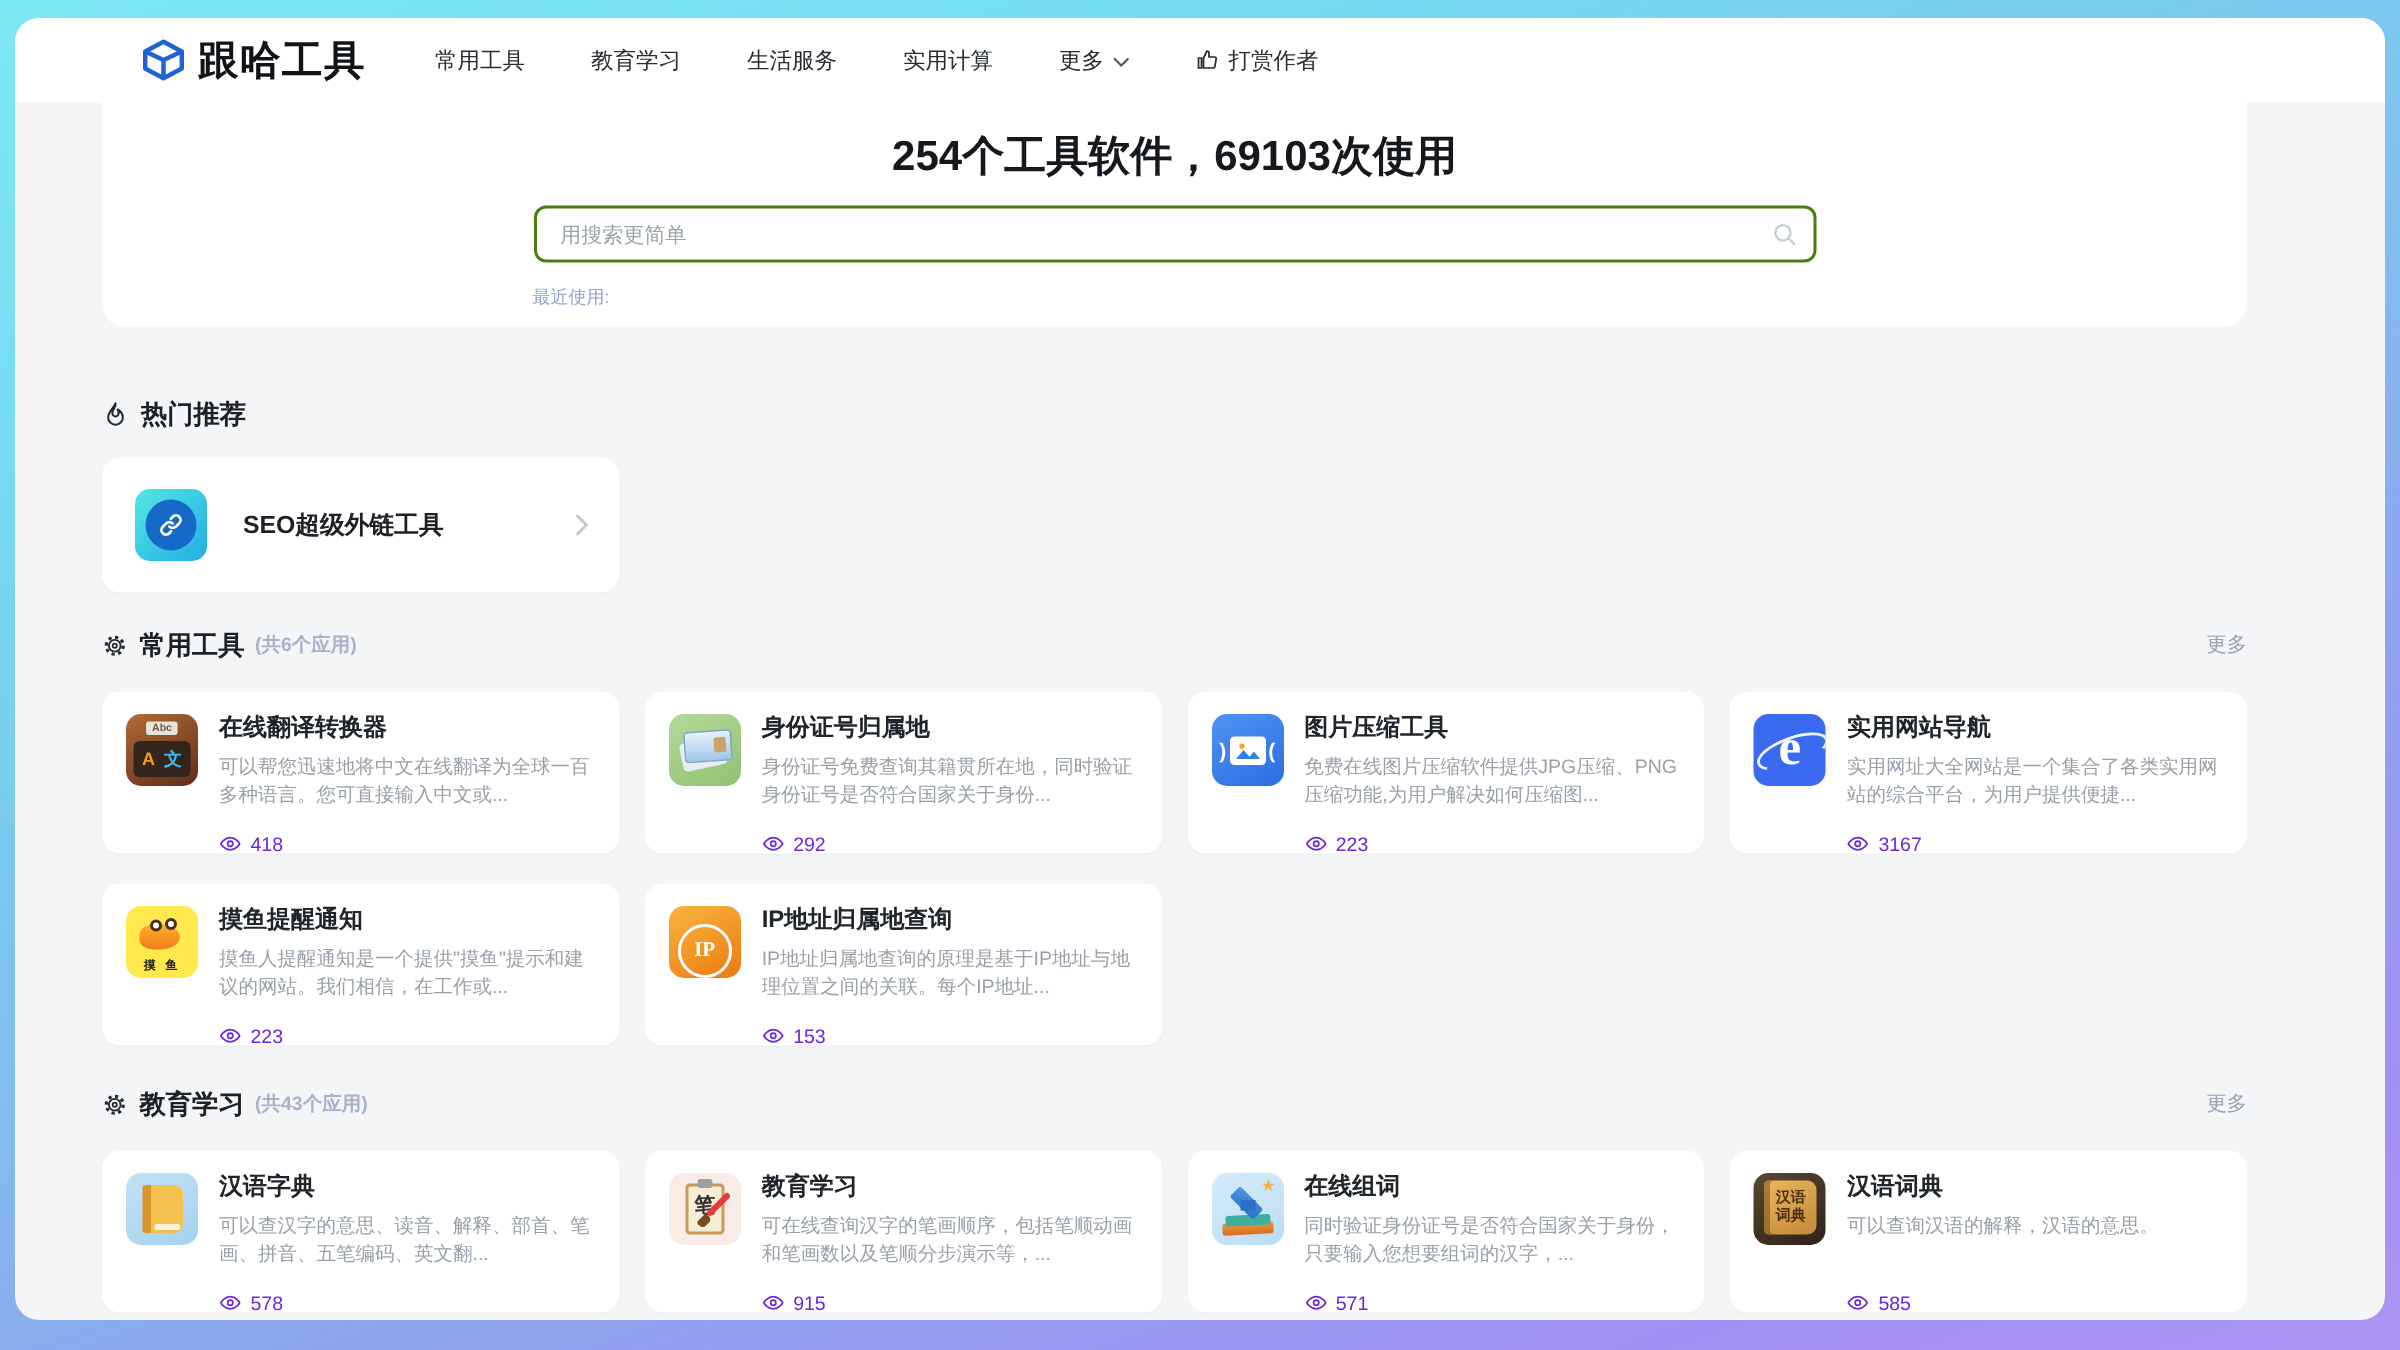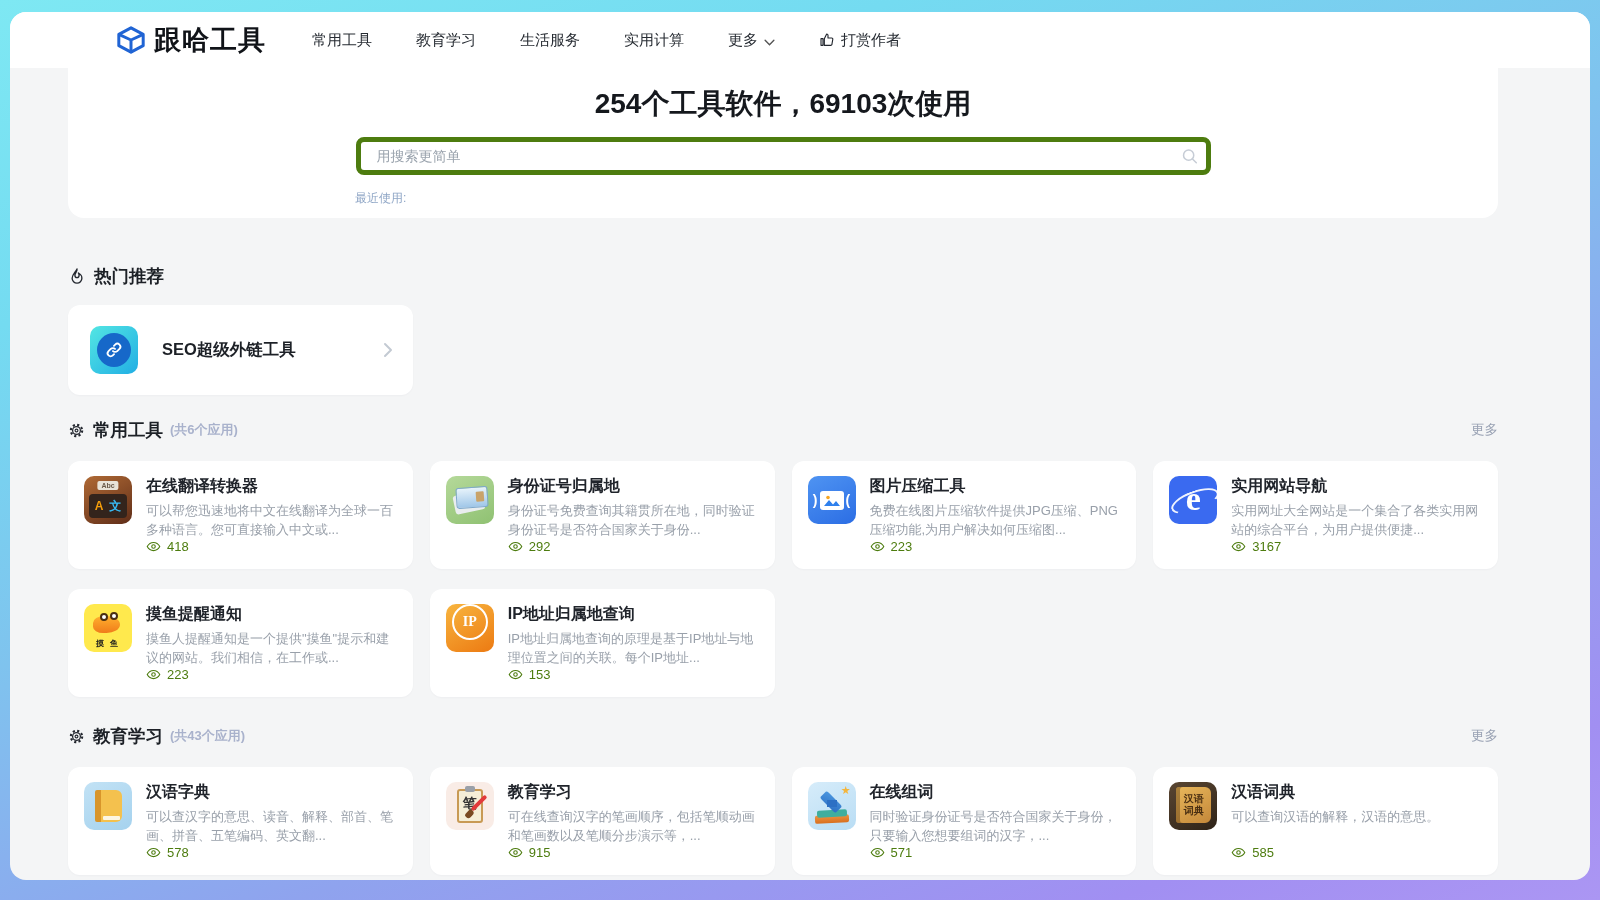--- a/index.html
+++ b/index.html
@@ -3,52 +3,52 @@
 <meta charset="utf-8">
 <style>
   html,body{margin:0;padding:0}
   body{
     width:1600px;height:900px;overflow:hidden;position:relative;
     font-family:"Liberation Sans","DejaVu Sans",sans-serif;
     background:linear-gradient(160deg,#7ee8f3 0%,#74dbf1 22%,#7fc3ee 45%,#8fa3ee 68%,#a18ff2 88%,#ab96f3 100%);
   }
   .panel{position:absolute;left:10px;top:12px;right:10px;bottom:20px;background:#f4f5f6;border-radius:16px;overflow:hidden}
   
-  .navbar{height:56px;background:#fff;display:flex;padding-left:106px}
+  .navbar{height:56px;background:#fff;display:flex;padding-left:84px}
   .logo{display:flex;align-items:center;gap:8px;cursor:pointer}
   .logo-text{font-size:27px;font-weight:900;color:#101318;letter-spacing:1px}
   .nav-menu{display:flex;align-items:center;gap:44px;margin-left:46px;font-size:15px;color:#272c33}
   .nav-item{display:flex;align-items:center;gap:6px;cursor:pointer;white-space:nowrap}
   
   .container{width:1430px;margin-left:58px}
   .hero{background:#fff;border-radius:0 0 16px 16px;height:150px;box-sizing:border-box;padding-top:17px}
   .hero-title{text-align:center;font-size:28px;font-weight:800;color:#15181d}
   .search-wrap{position:relative;width:855px;margin:14px auto 0;height:38px}
-  input.search{width:100%;height:100%;box-sizing:border-box;border:5px solid #4d7c0f;border-radius:8px;
+  input.search{width:100%;height:100%;box-sizing:border-box;border:2px solid #4d7c0f;border-radius:8px;
     padding:0 44px 0 16px;font-size:14px;color:#333;outline:none;background:#fff;font-family:inherit}
   input.search::placeholder{color:#9aa3ad}
   .search-icon{position:absolute;right:13px;top:50%;transform:translateY(-50%);display:flex}
   .recent{margin:15px 0 0 287px;font-size:12px;color:#8fa6c6}
   
   .sec-head{display:flex;align-items:center;margin-top:23px}
   .sec:first-of-type .sec-head{margin-top:46px}
   .sec:nth-of-type(3) .sec-head{margin-top:27px}
   .sec-icon{display:flex;align-items:center}
   .sec-title{font-size:17.5px;font-weight:800;color:#1d2127;margin-left:8px}
   .sec-count{font-size:13px;font-weight:700;color:#a9b2cc;margin-left:7px}
   .sec-more{margin-left:auto;font-size:13.5px;color:#98a1b3;cursor:pointer}
   .grid{display:grid;grid-template-columns:repeat(4,1fr);gap:20px 17px;margin-top:19px}
   .hot-grid{margin-top:17px}
   
   .card{background:#fff;border-radius:12px;padding:15px 16px;display:flex;gap:14px;box-sizing:border-box;height:108px;
     cursor:pointer;box-shadow:0 1px 2px rgba(20,30,50,.03)}
   .card-body{min-width:0;flex:1}
   .card-title{font-size:16px;font-weight:700;color:#20242b;line-height:1.25}
   .card-desc{font-size:13px;color:#99a0aa;line-height:19px;height:38px;overflow:hidden;margin-top:5px}
-  .card-views{display:flex;align-items:center;gap:6px;font-size:13px;color:#4d7c0f;margin-top:0}
+  .card-views{display:flex;align-items:center;gap:6px;font-size:13px;color:#6d28d9;margin-top:16px}
   .hot-card{background:#fff;border-radius:12px;height:90px;display:flex;align-items:center;padding:0 20px 0 22px;gap:24px;cursor:pointer;
     box-shadow:0 1px 2px rgba(20,30,50,.03)}
   .hot-title{font-size:16.5px;font-weight:800;color:#1d2127}
   .chev{margin-left:auto;display:flex}
   
   .app-icon{width:48px;height:48px;border-radius:10px;flex:0 0 48px;position:relative;overflow:hidden}
   .icon-seo{background:linear-gradient(135deg,#53e6e3,#21aee4);display:flex;align-items:center;justify-content:center}
   .seo-circle{width:34px;height:34px;border-radius:50%;background:#1668c9;display:flex;align-items:center;justify-content:center}
   .icon-translate{background:linear-gradient(150deg,#b06a35,#5f2d18)}
   .tr-abc{position:absolute;top:5px;left:50%;transform:translateX(-50%);background:#e8e3d8;color:#6a5a4a;font-size:7px;
@@ -66,21 +66,21 @@
   .cp-box{width:24px;height:19px;background:#fff;border-radius:3px;display:flex;align-items:center;justify-content:center}
   .icon-website{background:#3a6af0;display:flex;align-items:center;justify-content:center}
   .e-letter{font-family:"Liberation Serif","DejaVu Serif",serif;font-size:34px;font-weight:700;color:#fff;line-height:1;margin-top:-2px}
   .e-ring{position:absolute;width:46px;height:16px;border:2.5px solid rgba(255,255,255,.92);border-radius:50%;
     transform:rotate(-20deg);border-bottom-color:transparent;top:15px;left:1px}
   .icon-fish{background:#ffe94d}
   .f-body{position:absolute;left:9px;top:12px;width:27px;height:17px;background:linear-gradient(#ffb02e,#f07c1a);border-radius:50% 60% 60% 45%}
   .f-eye{position:absolute;width:8px;height:8px;border-radius:50%;background:#fff;border:2px solid #4a2f12;box-sizing:border-box}
   .f-eye.e1{left:16px;top:9px}.f-eye.e2{left:26px;top:8px}
   .f-label{position:absolute;bottom:3px;left:0;right:0;text-align:center;font-size:8px;font-weight:800;color:#1d1d1d;letter-spacing:2px}
-  .icon-ip{background:linear-gradient(150deg,#f8b53f,#ec7a12);display:flex;align-items:flex-start;justify-content:center}
+  .icon-ip{background:linear-gradient(150deg,#f8b53f,#ec7a12);display:flex;align-items:flex-end;justify-content:center}
   .ip-circle{width:32px;height:32px;border:2px solid #fff;border-radius:50%;display:flex;align-items:center;justify-content:center;
     font-family:"Liberation Serif","DejaVu Serif",serif;font-weight:700;font-size:14px;color:#fff}
   .icon-dict1{background:linear-gradient(150deg,#c2e2f5,#a5d2ee)}
   .bk1{position:absolute;left:11px;top:8px;width:27px;height:32px;border-radius:2px 6px 6px 2px;
     background:linear-gradient(90deg,#d8952b 0 6px,#f4c14e 6px)}
   .bk1::after{content:"";position:absolute;right:2px;bottom:2px;left:8px;height:4px;background:#fdf6e3;border-radius:1px}
   .icon-stroke{background:#f9ece6}
   .s-cliptop{position:absolute;left:19px;top:4px;width:10px;height:6px;background:#9aa0a8;border-radius:2px;z-index:2}
   .s-clip{position:absolute;left:11px;top:7px;width:26px;height:34px;background:#f5eed7;border:2px solid #c89a55;border-radius:3px;box-sizing:border-box}
   .s-char{position:absolute;left:0;top:13px;width:100%;text-align:center;font-size:14px;font-weight:700;color:#333}

